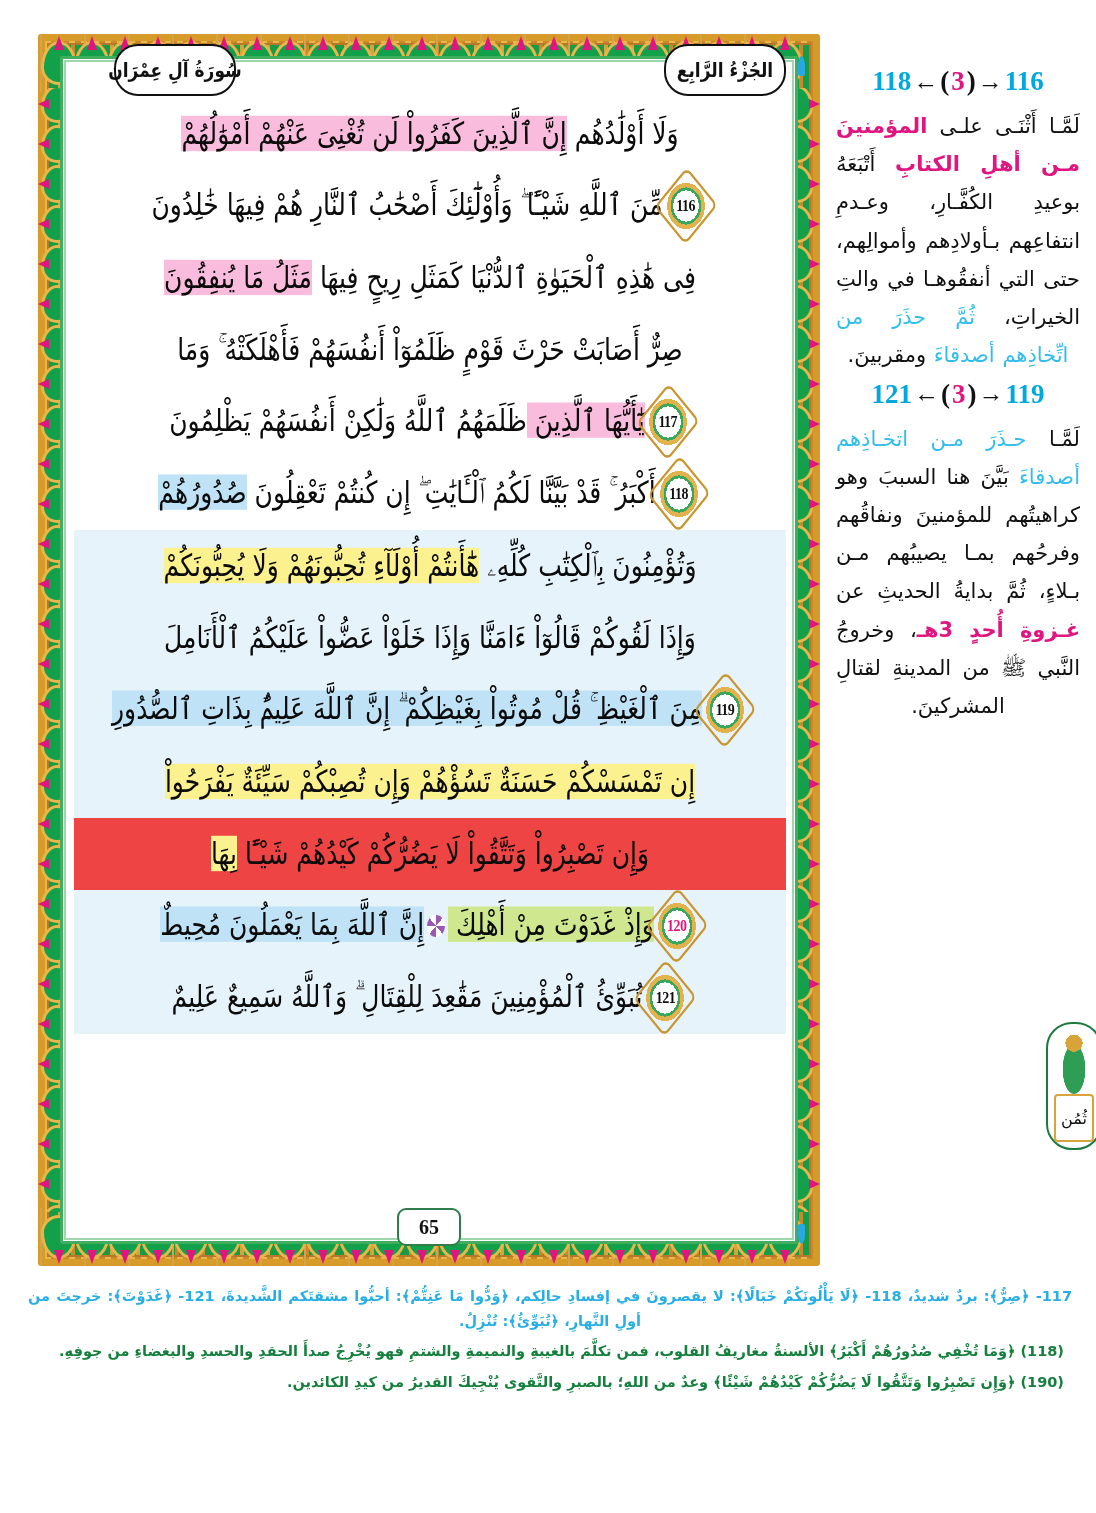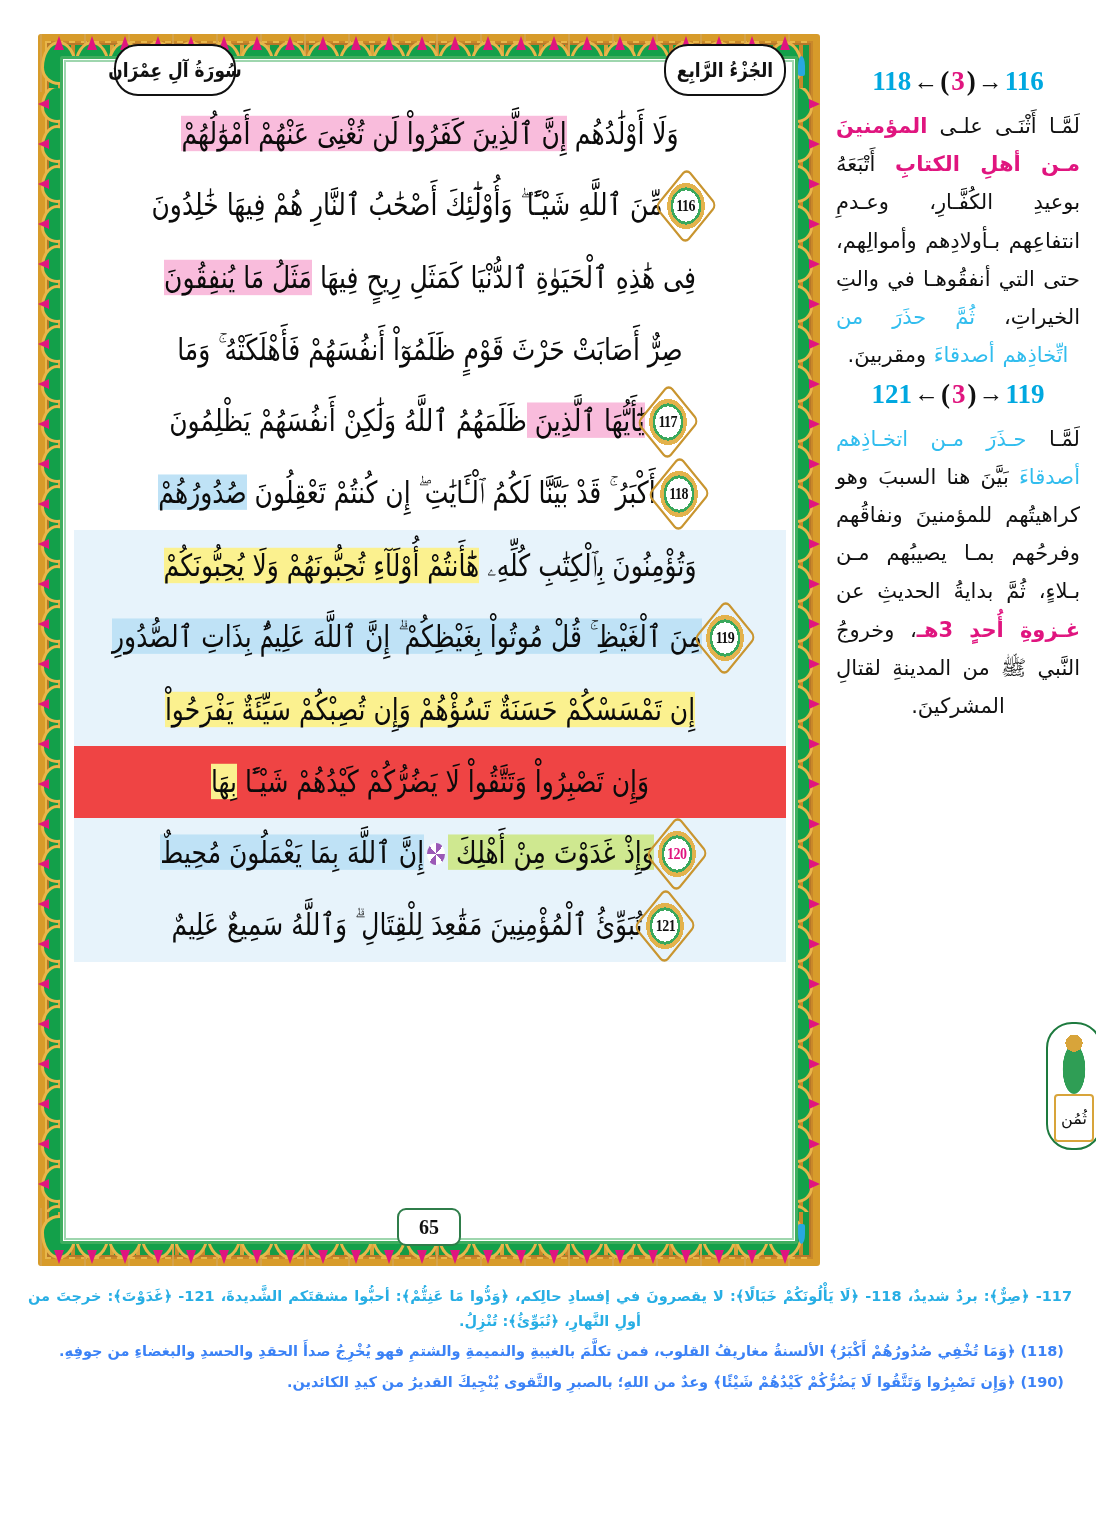--- a/index.html
+++ b/index.html
@@ -207,21 +207,21 @@
   .footnotes{
     position:absolute;left:28px;top:1284px;width:1044px;direction:rtl;
   }
   .fn-cyan{
     color:#27aee4;font-size:14.5px;line-height:1.72;
     text-align:justify;text-align-last:center;font-weight:700;
     font-family:"DejaVu Sans","Liberation Sans",sans-serif;
     direction:rtl;
   }
   .fn-pink{
-    color:#3b82f6;font-size:14.5px;line-height:1.95;
+    color:#15803d;font-size:14.5px;line-height:1.95;
     font-weight:700;direction:rtl;text-align:justify;
     font-family:"DejaVu Sans","Liberation Sans",sans-serif;
     padding:0 8px;
   }
   .fn-pink div{margin-top:3px;}
 </style>
 </head>
 <body>
 
 <div class="page">
@@ -519,20 +519,23 @@
       </div>
       <div class="qline" id="line-5">
         <span class="qtext"><span class="ayah"><span class="med"></span><span class="diamond"></span><span class="num">117</span></span><span class="hl-pink">يَٰٓأَيُّهَا ٱلَّذِينَ </span><span class="">ظَلَمَهُمُ ٱللَّهُ وَلَٰكِنْ أَنفُسَهُمْ يَظْلِمُونَ </span></span>
       </div>
       <div class="qline" id="line-8">
         <span class="qtext"><span class="ayah"><span class="med"></span><span class="diamond"></span><span class="num">118</span></span><span class="">أَكْبَرُ ۚ قَدْ بَيَّنَّا لَكُمُ ٱلْـَٔايَٰتِ ۖ إِن كُنتُمْ تَعْقِلُونَ </span><span class="hl-blue">صُدُورُهُمْ </span></span>
       </div>
       <div class="qline" id="line-9" style="background: rgb(231, 243, 251);">
         <span class="qtext"><span class="">وَتُؤْمِنُونَ بِٱلْكِتَٰبِ كُلِّهِۦ </span><span class="hl-yellow">هَٰٓأَنتُمْ أُوْلَآءِ تُحِبُّونَهُمْ وَلَا يُحِبُّونَكُمْ </span></span>
       </div>
+      <div class="qline" id="line-10" style="background: rgb(231, 243, 251);">
+        <span class="qtext"><span class="">وَإِذَا لَقُوكُمْ قَالُوٓاْ ءَامَنَّا وَإِذَا خَلَوْاْ عَضُّواْ عَلَيْكُمُ ٱلْأَنَامِلَ </span></span>
+      </div>
       <div class="qline" id="line-11" style="background: rgb(231, 243, 251);">
         <span class="qtext"><span class="ayah"><span class="med"></span><span class="diamond"></span><span class="num">119</span></span><span class="hl-blue">مِنَ ٱلْغَيْظِ ۚ قُلْ مُوتُواْ بِغَيْظِكُمْ ۗ إِنَّ ٱللَّهَ عَلِيمٌۢ بِذَاتِ ٱلصُّدُورِ </span></span>
       </div>
       <div class="qline" id="line-12" style="background: rgb(231, 243, 251);">
         <span class="qtext"><span class="hl-yellow">إِن تَمْسَسْكُمْ حَسَنَةٌ تَسُؤْهُمْ وَإِن تُصِبْكُمْ سَيِّئَةٌ يَفْرَحُواْ </span></span>
       </div>
       <div class="qline" id="line-13" style="background: #ef4444;">
         <span class="qtext"><span class="">وَإِن تَصْبِرُواْ وَتَتَّقُواْ لَا يَضُرُّكُمْ كَيْدُهُمْ شَيْـًٔا </span><span class="hl-yellow">بِهَا </span></span>
       </div>
       <div class="qline" id="line-14" style="background: rgb(231, 243, 251);">

